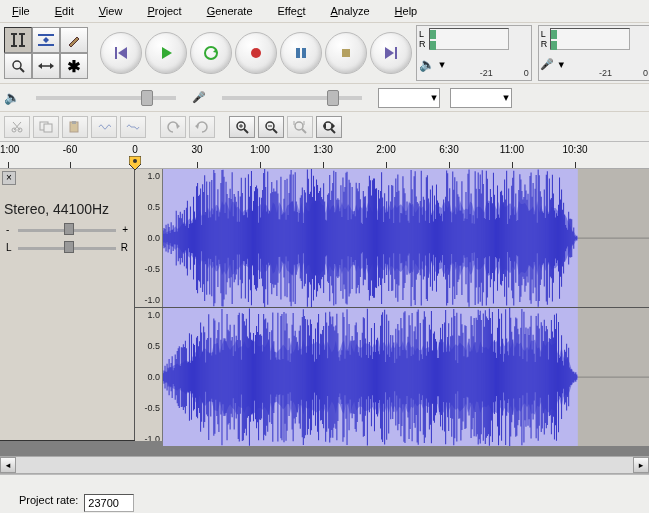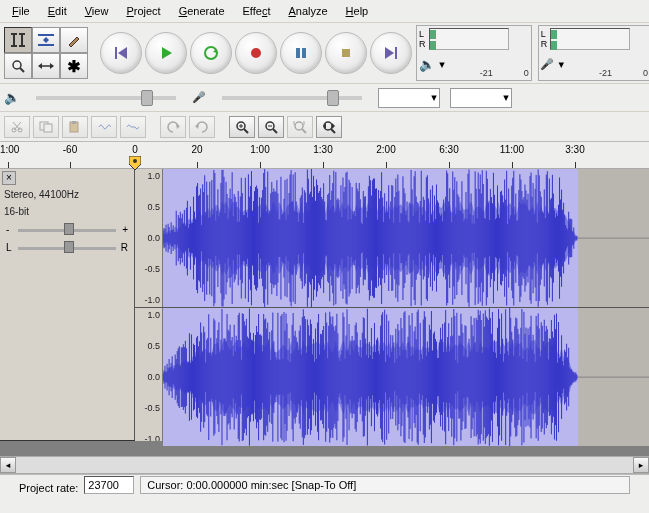--- a/index.html
+++ b/index.html
@@ -1,17 +1,17 @@
 <!DOCTYPE html>
 <html><head>
 <meta charset="utf-8">
 <style>
 * { box-sizing: border-box; margin: 0; padding: 0; font-family: sans-serif; }
 body { width: 649px; height: 513px; background: #eeeeec; display: flex; flex-direction: column; font-size: 11px; overflow: hidden; }
-.menubar { display: flex; gap: 2px; padding: 2px 4px; background: #eeeeec; border-bottom: 1px solid #d4d0c8; }
+.menubar { display: flex; gap: 9px; padding: 2px 4px; background: #eeeeec; border-bottom: 1px solid #d4d0c8; }
 .menubar .item { padding: 3px 8px; cursor: pointer; }
 .menubar .item u { text-decoration: underline; }
 .toolbar1 { display: flex; align-items: center; gap: 4px; padding: 2px 4px; background: #eeeeec; height: 60px; }
 .tool-grid { display: grid; grid-template-columns: repeat(3, 28px); grid-template-rows: repeat(2, 26px); gap: 0; }
 .tool-btn { border: 1px solid #999; background: linear-gradient(#fdfdfd,#e2e2e2); display: flex; align-items: center; justify-content: center; cursor: pointer; }
 .tool-btn.sel { background: #c8c4bc; border: 1px inset #888; }
 .transport { display: flex; gap: 3px; margin-left: 8px; }
 .tbtn { width: 42px; height: 42px; border-radius: 50%; border: 1px solid #bbb; background: radial-gradient(circle at 35% 30%, #fff, #ddd); display: flex; align-items: center; justify-content: center; cursor: pointer; box-shadow: inset -1px -2px 4px rgba(0,0,0,.15); }
 .meters { display: flex; gap: 6px; margin-left: auto; align-items: center; }
 .meter-box { border: 1px solid #aaa; background: #eee; padding: 2px; }
@@ -31,36 +31,36 @@
 .timeline .tick { position: absolute; top: 0; bottom: 0; display: flex; flex-direction: column; align-items: center; }
 .timeline .tick span { position: absolute; top: 2px; white-space: nowrap; }
 .timeline .tick .mark { position: absolute; bottom: 0; width: 1px; height: 6px; background: #333; }
 .track-area { flex: 1; display: flex; flex-direction: column; overflow: hidden; background: #808080; }
 .track { display: flex; height: 272px; border-bottom: 1px solid #333; }
 .track-head { width: 135px; background: #d7d3cb; border-right: 1px solid #555; padding: 2px; display: flex; flex-direction: column; gap: 2px; }
 .th-top { display: flex; align-items: center; gap: 2px; font-size: 10px; }
 .th-close { width: 14px; height: 14px; border: 1px solid #888; background: #ccc; text-align: center; line-height: 12px; cursor: pointer; font-size: 10px; }
 .th-drop { flex: 1; border: 1px solid #888; background: #eee; height: 16px; display: flex; align-items: center; padding: 0 3px; justify-content: space-between; cursor: pointer; }
 .th-drop .arr { font-size: 9px; }
-.th-info { font-size: 10px; color: #222; line-height: 1.3; padding: 1px 2px; }
+.th-info { font-size: 14px; color: #222; line-height: 1.3; padding: 1px 2px; margin-top: 12px; }
 .th-btns { display: flex; gap: 3px; }
 .th-btn { flex: 1; border: 1px solid #888; background: linear-gradient(#fafafa,#ddd); font-size: 10px; padding: 1px 0; text-align: center; cursor: pointer; }
 .th-slider { height: 16px; display: flex; align-items: center; justify-content: space-between; font-size: 10px; padding: 0 4px; position: relative; }
 .th-slider .track-bar { position: absolute; left: 16px; right: 16px; height: 3px; background: #aaa; top: 50%; }
 .th-slider .thumb2 { position: absolute; left: 48%; top: 2px; width: 10px; height: 12px; background: #999; border: 1px solid #666; }
 .wave-col { flex: 1; display: flex; flex-direction: column; background: #b9b6b0; }
 .channel { flex: 1; display: flex; border-bottom: 1px solid #555; }
 .channel:last-child { border-bottom: none; }
 .scale { width: 28px; background: #d4d0c8; border-right: 1px solid #777; font-size: 9px; display: flex; flex-direction: column; justify-content: space-between; padding: 2px 2px; text-align: right; color: #222; }
 .wave { flex: 1; background: #b9b6b0; position: relative; overflow: hidden; }
 .scroll-below { height: 40px; background: #808080; }
 .hscroll { height: 18px; background: #ddd; border-top: 1px solid #aaa; border-bottom: 1px solid #aaa; display: flex; }
 .hscroll .arrow-btn { width: 16px; background: linear-gradient(#fafafa,#ccc); border: 1px solid #999; display: flex; align-items: center; justify-content: center; font-size: 9px; cursor: pointer; }
 .hscroll .track-sc { flex: 1; background: #ddd; }
-.status { display: flex; align-items: flex-end; gap: 6px; padding: 19px; border-top: 1px solid #bbb; background: #eeeeec; height: 26px; }
+.status { display: flex; align-items: flex-start; gap: 6px; padding: 19px; border-top: 1px solid #bbb; background: #eeeeec; height: 26px; }
 .status .box { border: 1px solid #aaa; background: #f4f4f4; height: 18px; display: flex; align-items: center; padding: 0 6px; }
 .status .rate-box { border: 1px inset #aaa; background: #fff; height: 18px; width: 50px; display: inline-flex; align-items: center; padding: 0 3px; }
 svg { pointer-events: none; }
 </style>
 </head>
 <body>
 
 <div class="menubar">
   <div class="item"><u>F</u><span></span>ile</div>
   <div class="item"><u>E</u>dit</div>
@@ -308,21 +308,21 @@
     </div>
   <div class="tick" style="left:135px">
       <span>0</span>
       <div class="mark"></div>
     <svg style="position:absolute;top:14px;left:-6px" width="12" height="14">
         <polygon points="0,0 12,0 12,8 6,14 0,8" fill="#ffc83d" stroke="#333"></polygon>
         <circle cx="6" cy="5" r="2" fill="#333"></circle>
       </svg>
   </div>
   <div class="tick" style="left:197px">
-      <span>20</span>
+      <span>30</span>
       <div class="mark"></div>
     </div>
   <div class="tick" style="left:260px">
       <span>1:00</span>
       <div class="mark"></div>
     </div>
   <div class="tick" style="left:323px">
       <span>1:30</span>
       <div class="mark"></div>
     </div>
@@ -332,33 +332,32 @@
     </div>
   <div class="tick" style="left:449px">
       <span>6:30</span>
       <div class="mark"></div>
     </div>
   <div class="tick" style="left:512px">
       <span>11:00</span>
       <div class="mark"></div>
     </div>
   <div class="tick" style="left:575px">
-      <span>3:30</span>
+      <span>10:30</span>
       <div class="mark"></div>
     </div>
 </div>
 
 <div class="track-area">
   <div class="track">
     <div class="track-head">
       <div class="th-top">
         <div class="th-close">×</div>
       </div>
       <div class="th-info">Stereo, 44100Hz</div>
-      <div class="th-info">16-bit</div>
       <div class="th-slider">
         <span>-</span>
         <div class="track-bar"></div>
           <div class="thumb2"></div>
         <span>+</span>
       </div>
       <div class="th-slider">
         <span>L</span>
         <div class="track-bar"></div>
           <div class="thumb2"></div>
@@ -1225,14 +1224,13 @@
 
 <div class="hscroll">
   <div class="arrow-btn">◂</div>
   <div class="track-sc"></div>
   <div class="arrow-btn">▸</div>
 </div>
 
 <div class="status">
   <span>Project rate:</span>
   <span class="rate-box">23700</span>
-  <div class="box" style="flex:1">Cursor: 0:00.000000 min:sec   [Snap-To Off]</div>
 </div>
 
 </body></html>

